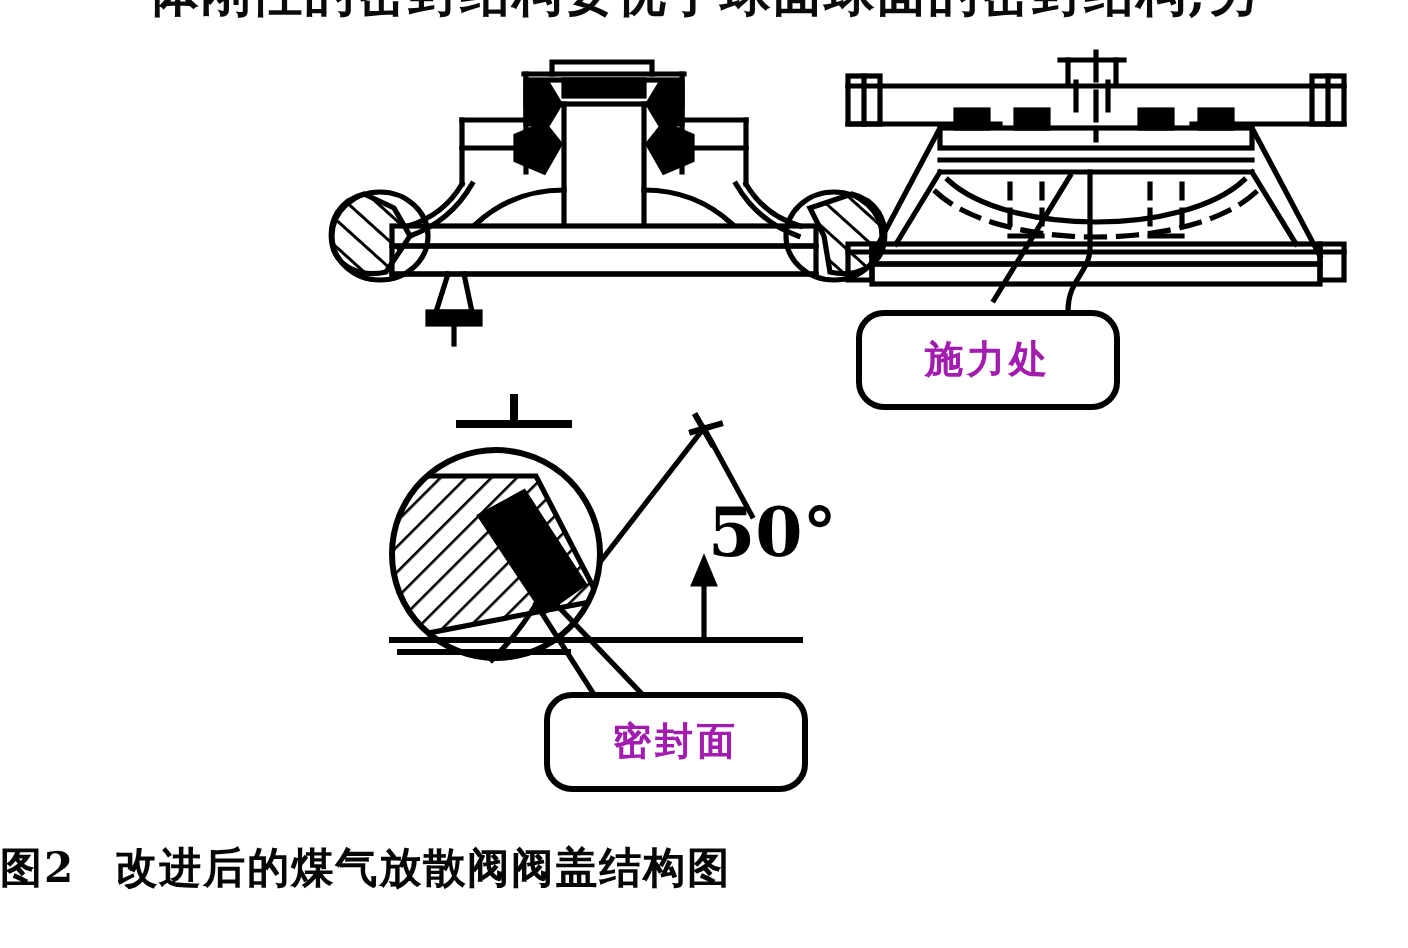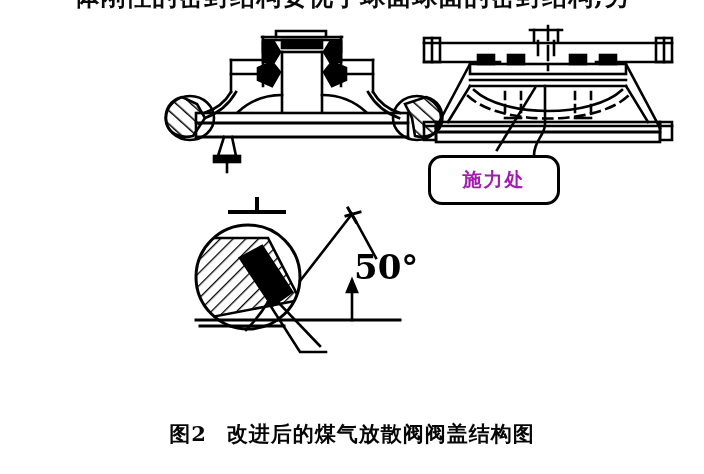--- a/index.html
+++ b/index.html
@@ -15,21 +15,21 @@
     position:absolute;left:0;top:-17px;width:704px;
     font-family:"DejaVu Serif","Liberation Serif",serif;
     font-size:25px;font-weight:700;letter-spacing:1.0px;
     white-space:nowrap;text-align:center;color:#0a0a0a;
     line-height:28px;
   }
   .topclip{position:absolute;left:0;top:0;width:704px;height:16px;overflow:hidden;}
 
   
   .caption{
-    position:absolute;left:0;top:420px;width:704px;text-align:center;
+    position:absolute;left:0;top:420px;width:704px;
     font-family:"DejaVu Serif","Liberation Serif",serif;
     font-size:21px;font-weight:700;letter-spacing:1px;color:#060606;
     white-space:nowrap;
   }
   .caption .num{margin-right:20px;}
 
   
   svg.layer{position:absolute;left:0;top:0;width:704px;height:474px;}
 
   
@@ -189,18 +189,21 @@
       <path d="M268,302 L300,352 L326,352"></path>
     </g>
   </svg>
 
   <div class="anglelabel">50°</div>
 
   <div class="callout" id="callout-force">
     <span>施力处</span>
   </div>
 
+  <div class="callout" id="callout-seal">
+    <span>密封面</span>
+  </div>
 
   <div class="caption">
     <span class="num">图2</span><span>改进后的煤气放散阀阀盖结构图</span>
   </div>
 
 </div>
 
 </body></html>

